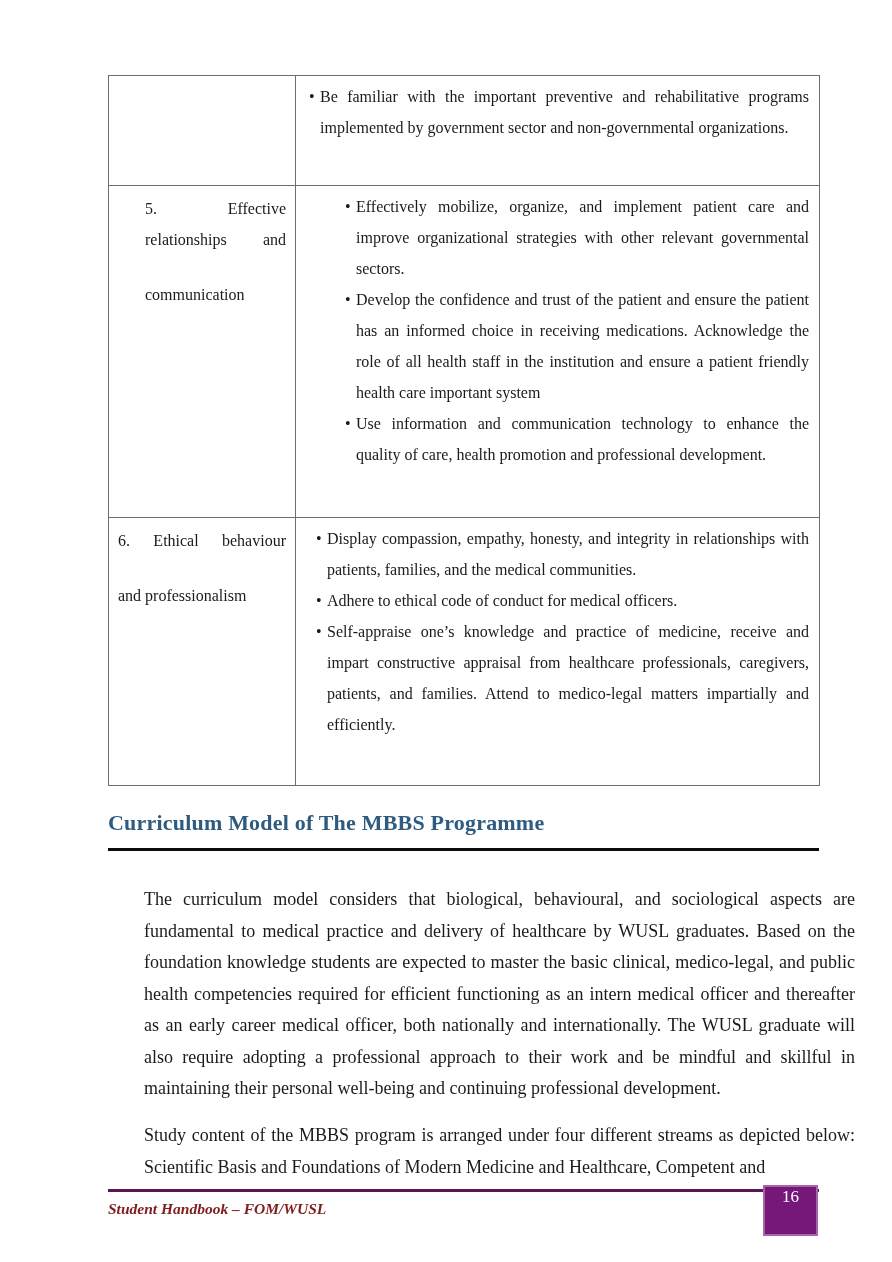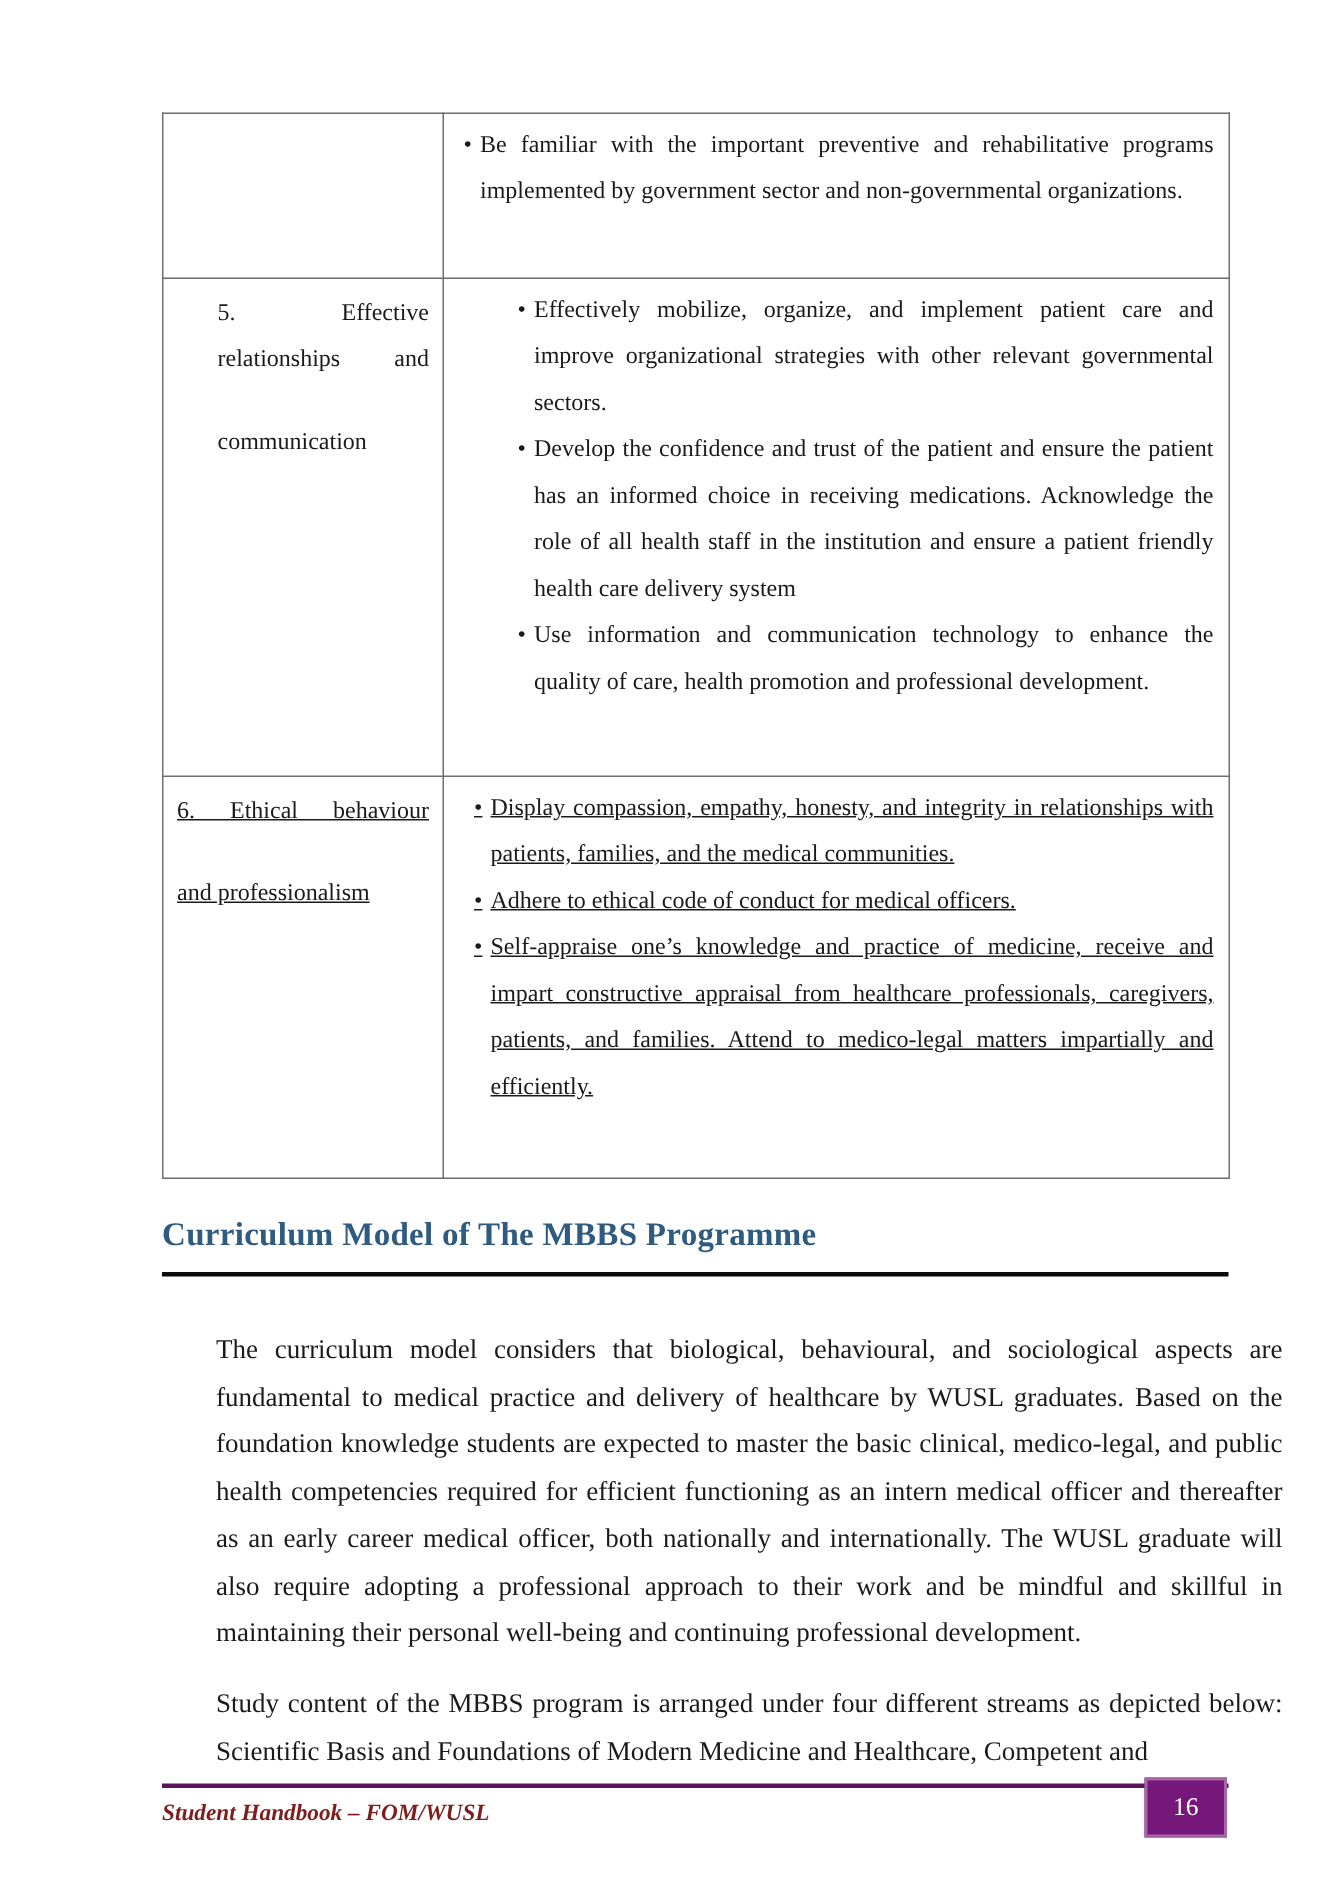--- a/index.html
+++ b/index.html
@@ -26,21 +26,21 @@
     font-size:16px;line-height:31px;
   }
   table.competency td{
     border:1px solid #6e6e6e;
     vertical-align:top;
   }
   td.cell-left{width:187px;padding:7px 9px 0 9px;}
   td.cell-right{width:524px;padding:5px 10px 0 0;}
   tr.r0 td{height:110px;}
   tr.r1 td{height:332px;padding-left:36px;}
-  tr.r2 td{height:268px;text-decoration:underline;}
+  tr.r2 td{height:268px;}
 
   .lline{text-align:justify;text-align-last:justify;}
   .lline--last{text-align:left;text-align-last:left;margin-top:24px;}
 
   ul.bullets{list-style:none;}
   ul.bullets li{display:flex;}
   ul.bullets li .marker{flex:0 0 24px;padding-left:13px;}
   ul.bullets li .btext{flex:1;text-align:justify;}
   ul.bullets--indent li .marker{flex:0 0 31px;padding-left:20px;}
 
@@ -66,24 +66,24 @@
   
   .footer-rule{
     position:absolute;left:108px;top:1189px;width:711px;height:3px;
     background:var(--footer-accent);z-index:1;
   }
   .footer-title{
     position:absolute;left:108px;top:1200px;
     font-size:15.5px;font-weight:bold;font-style:italic;color:#7f1d1d;
   }
   .page-badge{
-    position:absolute;left:763px;top:1185px;width:55px;height:40px;
+    position:absolute;left:763px;top:1185px;width:55px;height:51px;
     background:var(--page-badge-bg);
     border:2px solid var(--page-badge-border);
-    display:flex;align-items:center;justify-content:center;
+    display:flex;justify-content:center;
     color:#ffffff;font-size:17px;z-index:2;
   }
 </style>
 </head>
 <body>
 
 <div class="page">
 
   <div class="tbl-wrap">
     <table class="competency">
@@ -107,21 +107,21 @@
             <div class="lline lline--last">communication</div>
           </td>
           <td class="cell-right">
             <ul class="bullets">
               <li>
                 <span class="marker">•</span>
                 <span class="btext">Effectively mobilize, organize, and implement patient care and improve organizational strategies with other relevant governmental sectors.</span>
               </li>
               <li>
                 <span class="marker">•</span>
-                <span class="btext">Develop the confidence and trust of the patient and ensure the patient has an informed choice in receiving medications. Acknowledge the role of all health staff in the institution and ensure a patient friendly health care delivery system</span>
+                <span class="btext">Develop the confidence and trust of the patient and ensure the patient has an informed choice in receiving medications. Acknowledge the role of all health staff in the institution and ensure a patient friendly health care important system</span>
               </li>
               <li>
                 <span class="marker">•</span>
                 <span class="btext">Use information and communication technology to enhance the quality of care, health promotion and professional development.</span>
               </li>
             </ul>
           </td>
         </tr>
 
         <tr class="r2">

